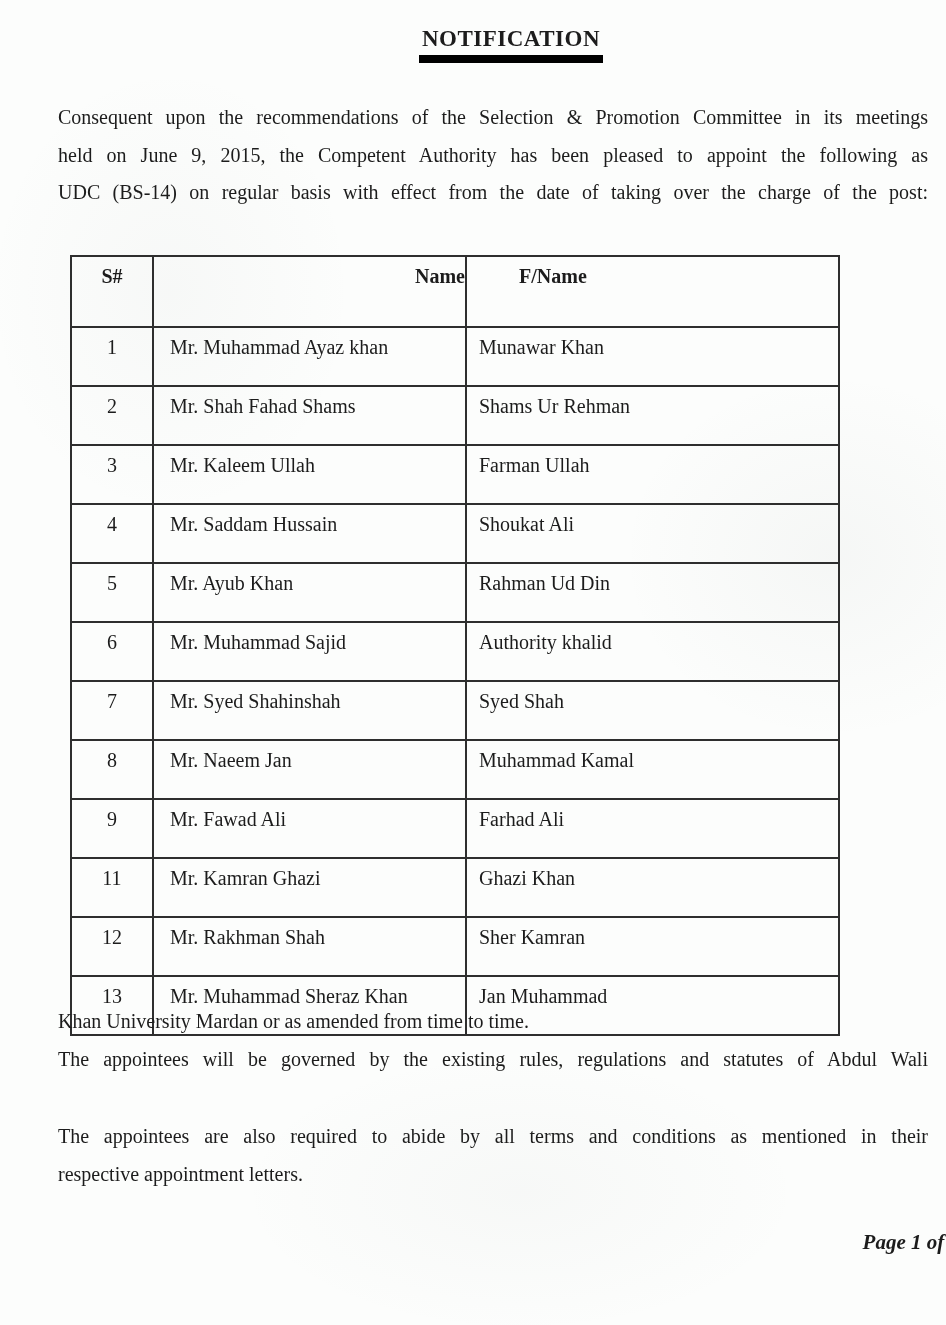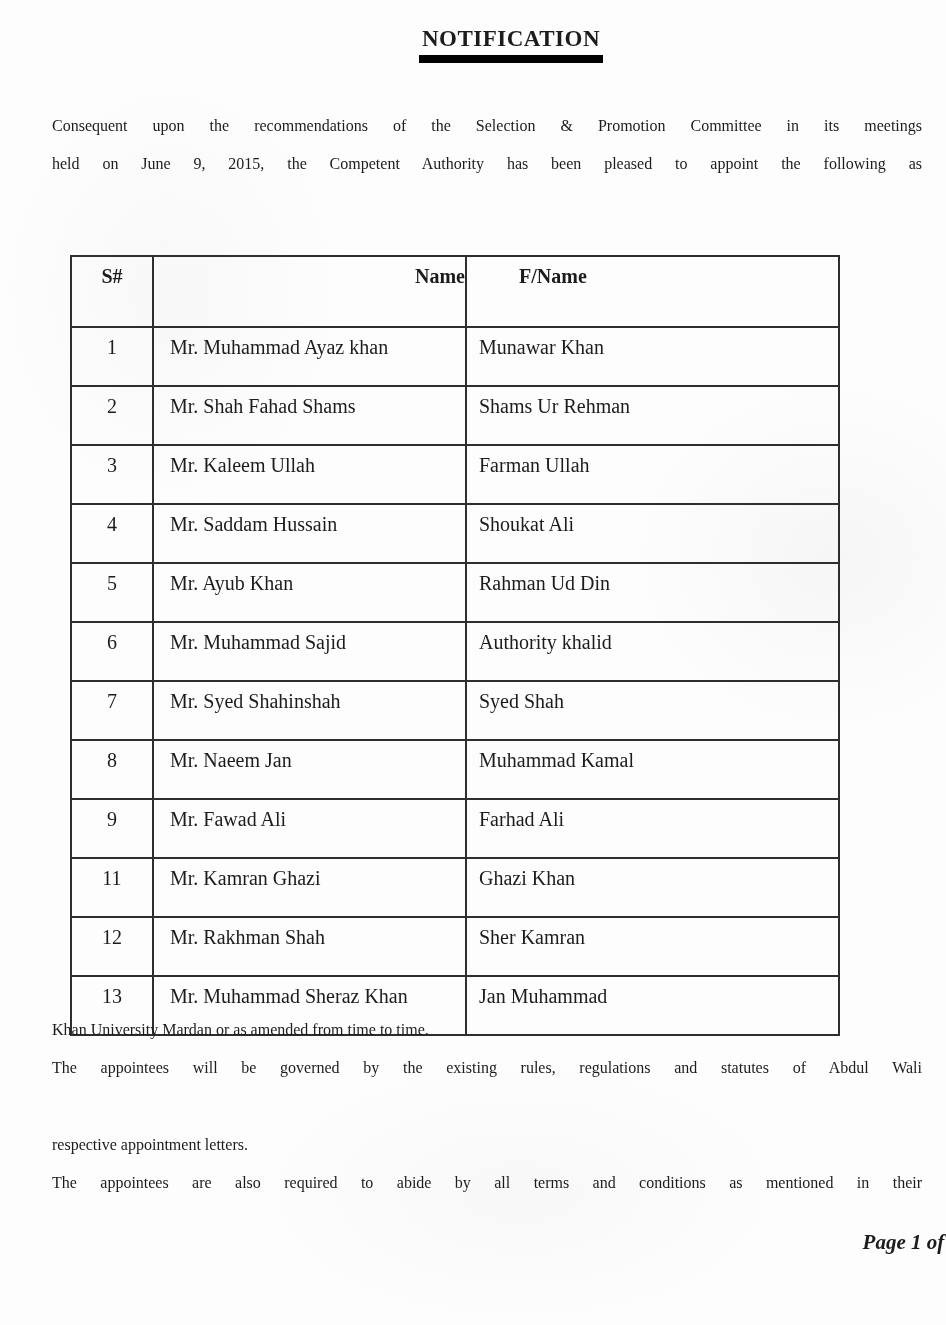--- a/index.html
+++ b/index.html
@@ -34,24 +34,23 @@
   .doc-title .underlined {
     position: relative;
     left: 38px;
     display: inline-block;
     border-bottom: 8px solid #000000;
     padding: 0 3px 3px 3px;
   }
 
   .textblock {
     position: absolute;
-    left: 52px;
+    left: 58px;
     width: 870px;
-    font-size: 16px;
-    margin-top: 8px;
+    font-size: 20px;
   }
   .textblock .line {
     line-height: 37.5px;
     white-space: nowrap;
   }
   .textblock .line.j {
     white-space: normal;
     text-align: justify;
     text-align-last: justify;
   }
@@ -102,20 +101,21 @@
 
 <div class="page">
 
   <div class="doc-title">
     <span class="underlined">NOTIFICATION</span>
   </div>
 
   <div class="textblock intro">
     <div class="line j">Consequent upon the recommendations of the Selection &amp; Promotion Committee in its meetings</div>
     <div class="line j">held on June 9, 2015, the Competent Authority has been pleased to appoint the following as</div>
+    <div class="line j">UDC (BS-14) on regular basis with effect from the date of taking over the charge of the post:</div>
   </div>
 
   <table class="appointees">
     <colgroup>
         <col class="c-sn">
         <col class="c-name">
         <col class="c-fname">
       </colgroup>
     <thead>
       <tr>
@@ -187,21 +187,21 @@
       </tr>
     </tbody>
   </table>
 
   <div class="textblock governance">
     <div class="line">Khan University Mardan or as amended from time to time.</div>
     <div class="line j">The appointees will be governed by the existing rules, regulations and statutes of Abdul Wali</div>
   </div>
 
   <div class="textblock terms">
+    <div class="line j">The appointees are also required to abide by all terms and conditions as mentioned in their</div>
     <div class="line">respective appointment letters.</div>
-    <div class="line j">The appointees are also required to abide by all terms and conditions as mentioned in their</div>
   </div>
 
   <div class="page-footer">
     <span class="offset">Page 1 of 2</span>
   </div>
 
 </div>
 
 </body></html>

